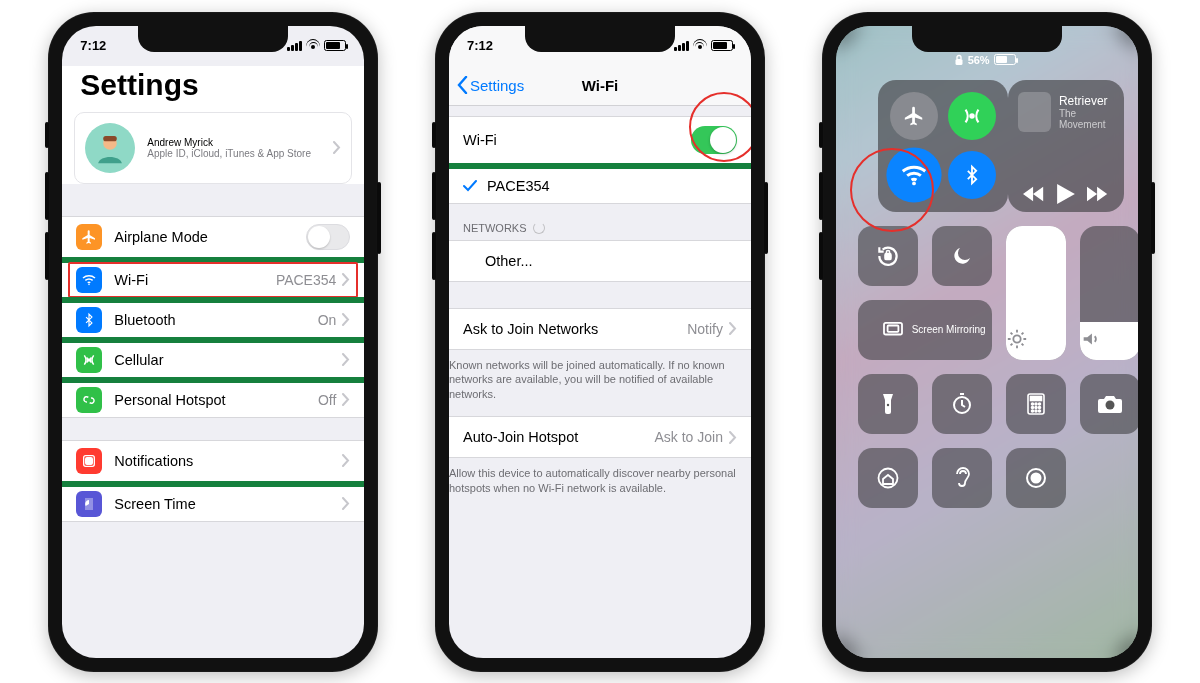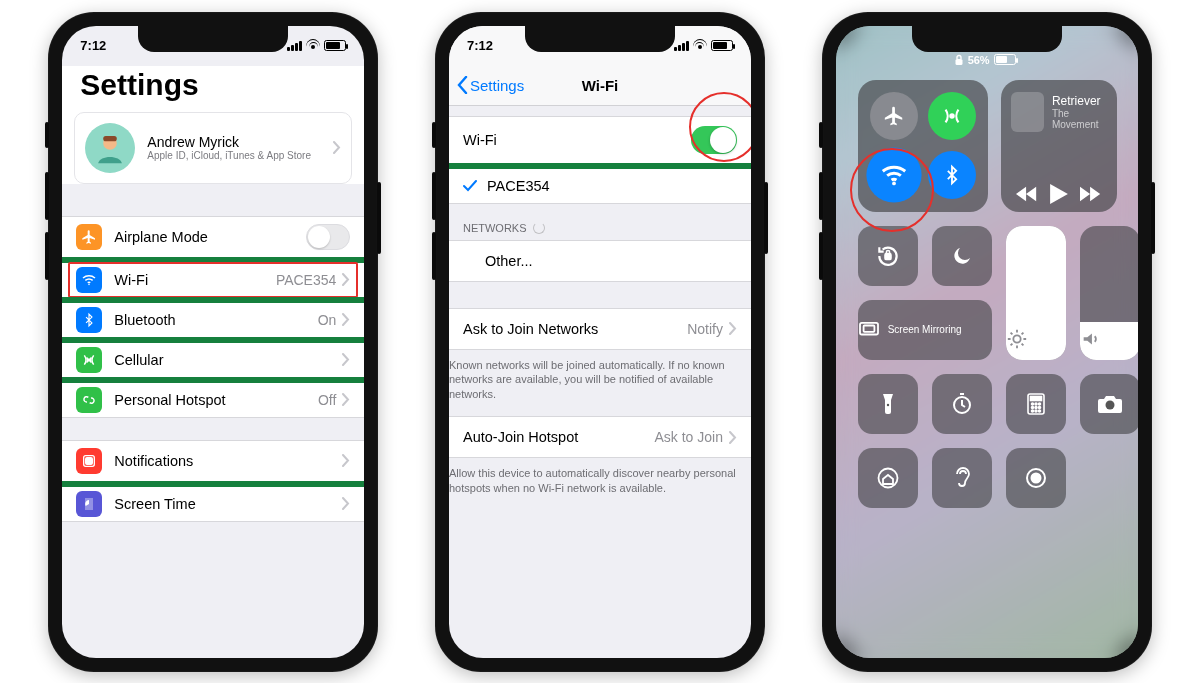--- a/index.html
+++ b/index.html
@@ -99,21 +99,21 @@
   .chev svg{display:block}
   .toggle-off{ width:44px;height:26px;border-radius:13px;background:#e9e9eb;border:1px solid #dcdce0;position:relative;}
   .toggle-off::after{content:"";position:absolute;left:1px;top:1px;width:22px;height:22px;border-radius:50%;background:#fff;box-shadow:0 1px 2px rgba(0,0,0,.2);}
   .profile {
     display:flex; align-items:center; background:#fff; border:1px solid #e4e4e8;
     border-radius:10px; margin:0 12px 10px; padding:10px 10px;
   }
   .avatar{ width:50px;height:50px;border-radius:50%;background:#8fd9c6;display:flex;align-items:center;justify-content:center;margin-right:12px;}
   .avatar svg{width:34px;height:34px;}
   .profile .txt{flex:1;}
-  .profile .name{font-size:14px;font-weight:500;color:#000;}
+  .profile .name{font-size:10px;font-weight:500;color:#000;}
   .profile .sub{font-size:10px;color:#7b7b80;}
   .highlight-red{ position:absolute; border:2px solid #e52f2b; border-radius:2px; pointer-events:none;}
   .p1 .highlight-red{ left:6px; right:6px; top:-1px; bottom:-1px; }
   .row.wifi{ position:relative; }
 
   
   .ic-orange{background:#fd9426}.ic-blue{background:#007aff}.ic-green{background:#30c048}.ic-gray{background:#8e8e93}
   .ic-red{background:#ff3b30}.ic-darkred{background:#ff2d55}.ic-indigo{background:#5856d6}
 
   
@@ -135,37 +135,37 @@
   .p3 .screen{
     background: linear-gradient(150deg,#b6e0e3 0%,#cfe3f0 18%,#e2c3db 42%,#d4cce6 65%,#b7d2b9 100%);
     position:relative;
   }
   .p3 .blur{
     position:absolute; inset:0;
     background: rgba(60,60,67,.18);
     backdrop-filter: blur(10px);
   }
   .cc{ position:absolute; inset:0; padding:54px 22px 14px; }
-  .cc-row{ display:flex; gap:13px; }
+  .cc-row{ display:flex; gap:0;margin-left:20px; }
   .tile{ background:rgba(65,65,68,.65); border-radius:18px; }
   .conn{ width:132px;height:132px; padding:12px; display:grid; grid-template-columns:1fr 1fr; grid-template-rows:1fr 1fr; gap:10px; position:relative;}
   .dot{ width:48px;height:48px;border-radius:50%; display:flex;align-items:center;justify-content:center; color:#fff;}
   .dot.gray{background:rgba(150,150,155,.7);}
   .dot.green{background:#30d158;}
   .dot.blue{background:#0a84ff;}
   .music{ width:132px;height:132px; padding:12px 10px 8px; color:#fff; display:flex;flex-direction:column;}
   .music .art{width:40px;height:40px;border-radius:6px;background:rgba(255,255,255,.2);}
   .music .meta{margin-left:8px;}
   .music .top{display:flex;align-items:center;}
   .music .song{font-size:12px;font-weight:500;}
   .music .artist{font-size:10px;color:rgba(255,255,255,.65);}
   .music .controls{display:flex;justify-content:space-around;align-items:center;margin-top:auto;font-size:18px;}
   .cc-grid{ margin-top:14px; display:grid; grid-template-columns:repeat(4,60px); grid-auto-rows:60px; gap:14px; justify-content:start;}
   .btn{ background:rgba(65,65,68,.6); border-radius:14px; display:flex;align-items:center;justify-content:center;color:#fff;}
-  .btn.wide{ grid-column:span 2; justify-content:flex-start; padding-left:0; gap:8px; font-size:10px; color:#fff;}
+  .btn.wide{ grid-column:span 2; justify-content:flex-start; padding-left:24px; gap:8px; font-size:10px; color:#fff;}
   .btn.wide .lbl{ line-height:1.1; }
   .slider{ grid-row:span 2; background:rgba(65,65,68,.6); border-radius:16px; position:relative; overflow:hidden;}
   .slider .level{ position:absolute; left:0;right:0;bottom:0; background:#fff;}
   .slider .glyph{position:absolute;left:0;right:0;bottom:10px;text-align:center;color:#8e8e93;}
   .slider.full .level{ top:0; }
   .p3 .circle-red{ width:84px;height:84px; left:14px; top:122px; z-index:60;}
   .carrier{font-size:11px;font-weight:500;display:flex;align-items:center;gap:4px;}
   .carrier .dots{display:inline-flex;gap:2px;}
   .carrier .dots span{width:3px;height:3px;border-radius:50%;background:currentColor;}
   svg{display:block}

